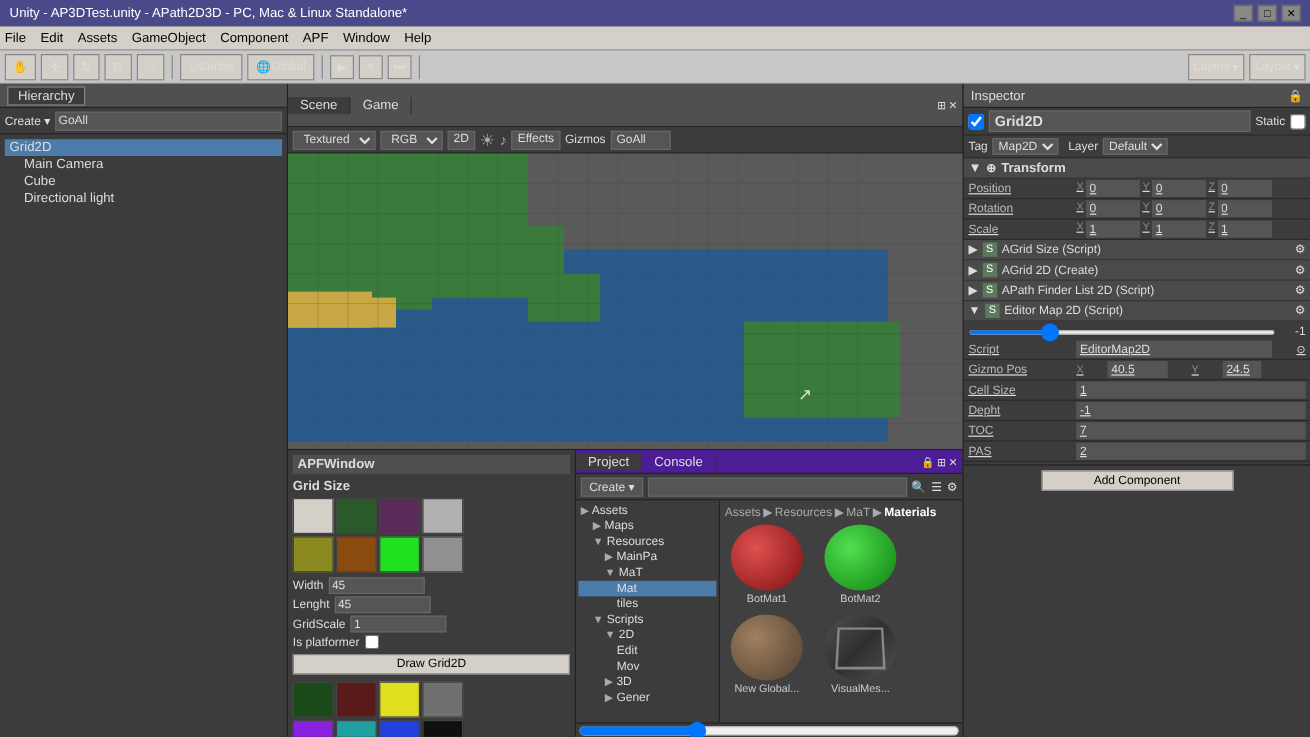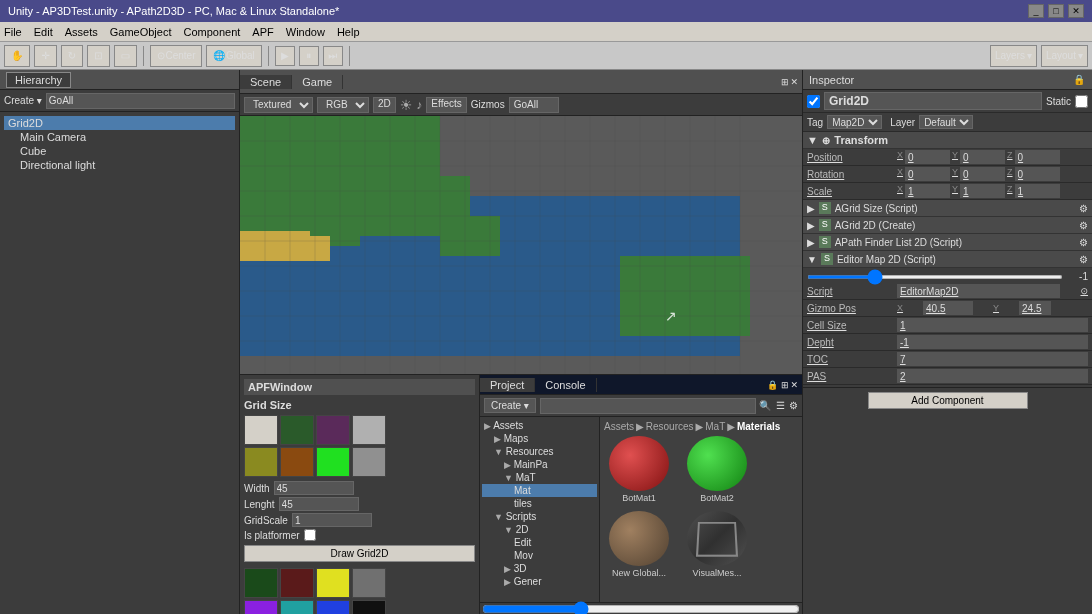--- a/index.html
+++ b/index.html
@@ -27,21 +27,21 @@
     .hierarchy-toolbar { background: #3c3c3c; height: 22px; display: flex; align-items: center; padding: 0 4px; gap: 4px; border-bottom: 1px solid #222; }
     .hierarchy-search { flex: 1; height: 16px; background: #555; border: 1px solid #666; color: #ddd; font-size: 10px; padding: 0 2px; }
     .hierarchy-items { padding: 4px; flex: 1; }
     .hierarchy-item { padding: 1px 4px; font-size: 11px; cursor: pointer; }
     .hierarchy-item.selected { background: #4c7cac; }
     .hierarchy-item.indent { padding-left: 16px; }
 
     
     .center-area { flex: 1; display: flex; flex-direction: column; }
     .scene-game-area { flex: 1; display: flex; flex-direction: column; }
-    .scene-tabs { background: #505050; height: 24px; display: flex; align-items: center; border-bottom: 1px solid #222; }
+    .scene-tabs { background: #505050; height: 36px; display: flex; align-items: center; border-bottom: 1px solid #222; }
     .scene-tab { padding: 1px 10px; font-size: 11px; cursor: pointer; border-right: 1px solid #333; }
     .scene-tab.active { background: #3c3c3c; }
     .scene-toolbar { background: #3c3c3c; height: 22px; display: flex; align-items: center; padding: 0 4px; gap: 4px; border-bottom: 1px solid #222; }
     .scene-dropdown { background: #555; border: 1px solid #666; height: 16px; padding: 0 4px; font-size: 10px; color: #ddd; }
     .scene-btn { background: #555; border: 1px solid #666; height: 16px; padding: 0 4px; font-size: 10px; color: #ddd; cursor: pointer; }
     .scene-view { flex: 1; background: #5a5a5a; position: relative; overflow: hidden; }
 
     
     .bottom-area { display: flex; height: 240px; border-top: 1px solid #222; }
     .apf-panel { width: 240px; background: #3c3c3c; border-right: 1px solid #222; padding: 4px; }
@@ -49,21 +49,21 @@
     .apf-section { font-size: 11px; font-weight: bold; margin: 2px 0; }
     .apf-row { display: flex; align-items: center; gap: 4px; margin: 2px 0; font-size: 10px; }
     .apf-input { background: #555; border: 1px solid #666; color: #ddd; height: 14px; width: 80px; font-size: 10px; padding: 0 2px; }
     .apf-checkbox { width: 12px; height: 12px; }
     .apf-btn { background: #d4d0c8; border: 1px solid #888; color: #000; padding: 2px 8px; font-size: 10px; cursor: pointer; width: 100%; margin: 2px 0; }
     .color-grid { display: grid; grid-template-columns: repeat(4, 34px); gap: 2px; margin: 4px 0; }
     .color-cell { width: 34px; height: 30px; border: 1px solid #444; cursor: pointer; }
 
     
     .project-console-area { flex: 1; background: #3c3c3c; display: flex; flex-direction: column; }
-    .project-tabs { background: #0f172a; height: 20px; display: flex; align-items: center; border-bottom: 1px solid #222; }
+    .project-tabs { background: #4c1d95; height: 20px; display: flex; align-items: center; border-bottom: 1px solid #222; }
     .project-tab { padding: 1px 10px; font-size: 11px; cursor: pointer; border-right: 1px solid #333; }
     .project-tab.active { background: #3c3c3c; }
     .project-toolbar { background: #3c3c3c; height: 22px; display: flex; align-items: center; padding: 0 4px; gap: 4px; border-bottom: 1px solid #222; }
     .project-search { flex: 1; height: 16px; background: #555; border: 1px solid #666; color: #ddd; font-size: 10px; padding: 0 2px; }
     .project-content { display: flex; flex: 1; overflow: hidden; }
     .project-tree { width: 120px; background: #3c3c3c; border-right: 1px solid #222; font-size: 10px; padding: 2px; overflow-y: auto; }
     .project-tree-item { padding: 1px 2px; cursor: pointer; white-space: nowrap; }
     .project-tree-item.selected { background: #4c7cac; }
     .project-main { flex: 1; background: #404040; padding: 4px; }
     .breadcrumb { font-size: 10px; color: #aaa; margin-bottom: 4px; display: flex; align-items: center; gap: 2px; }

